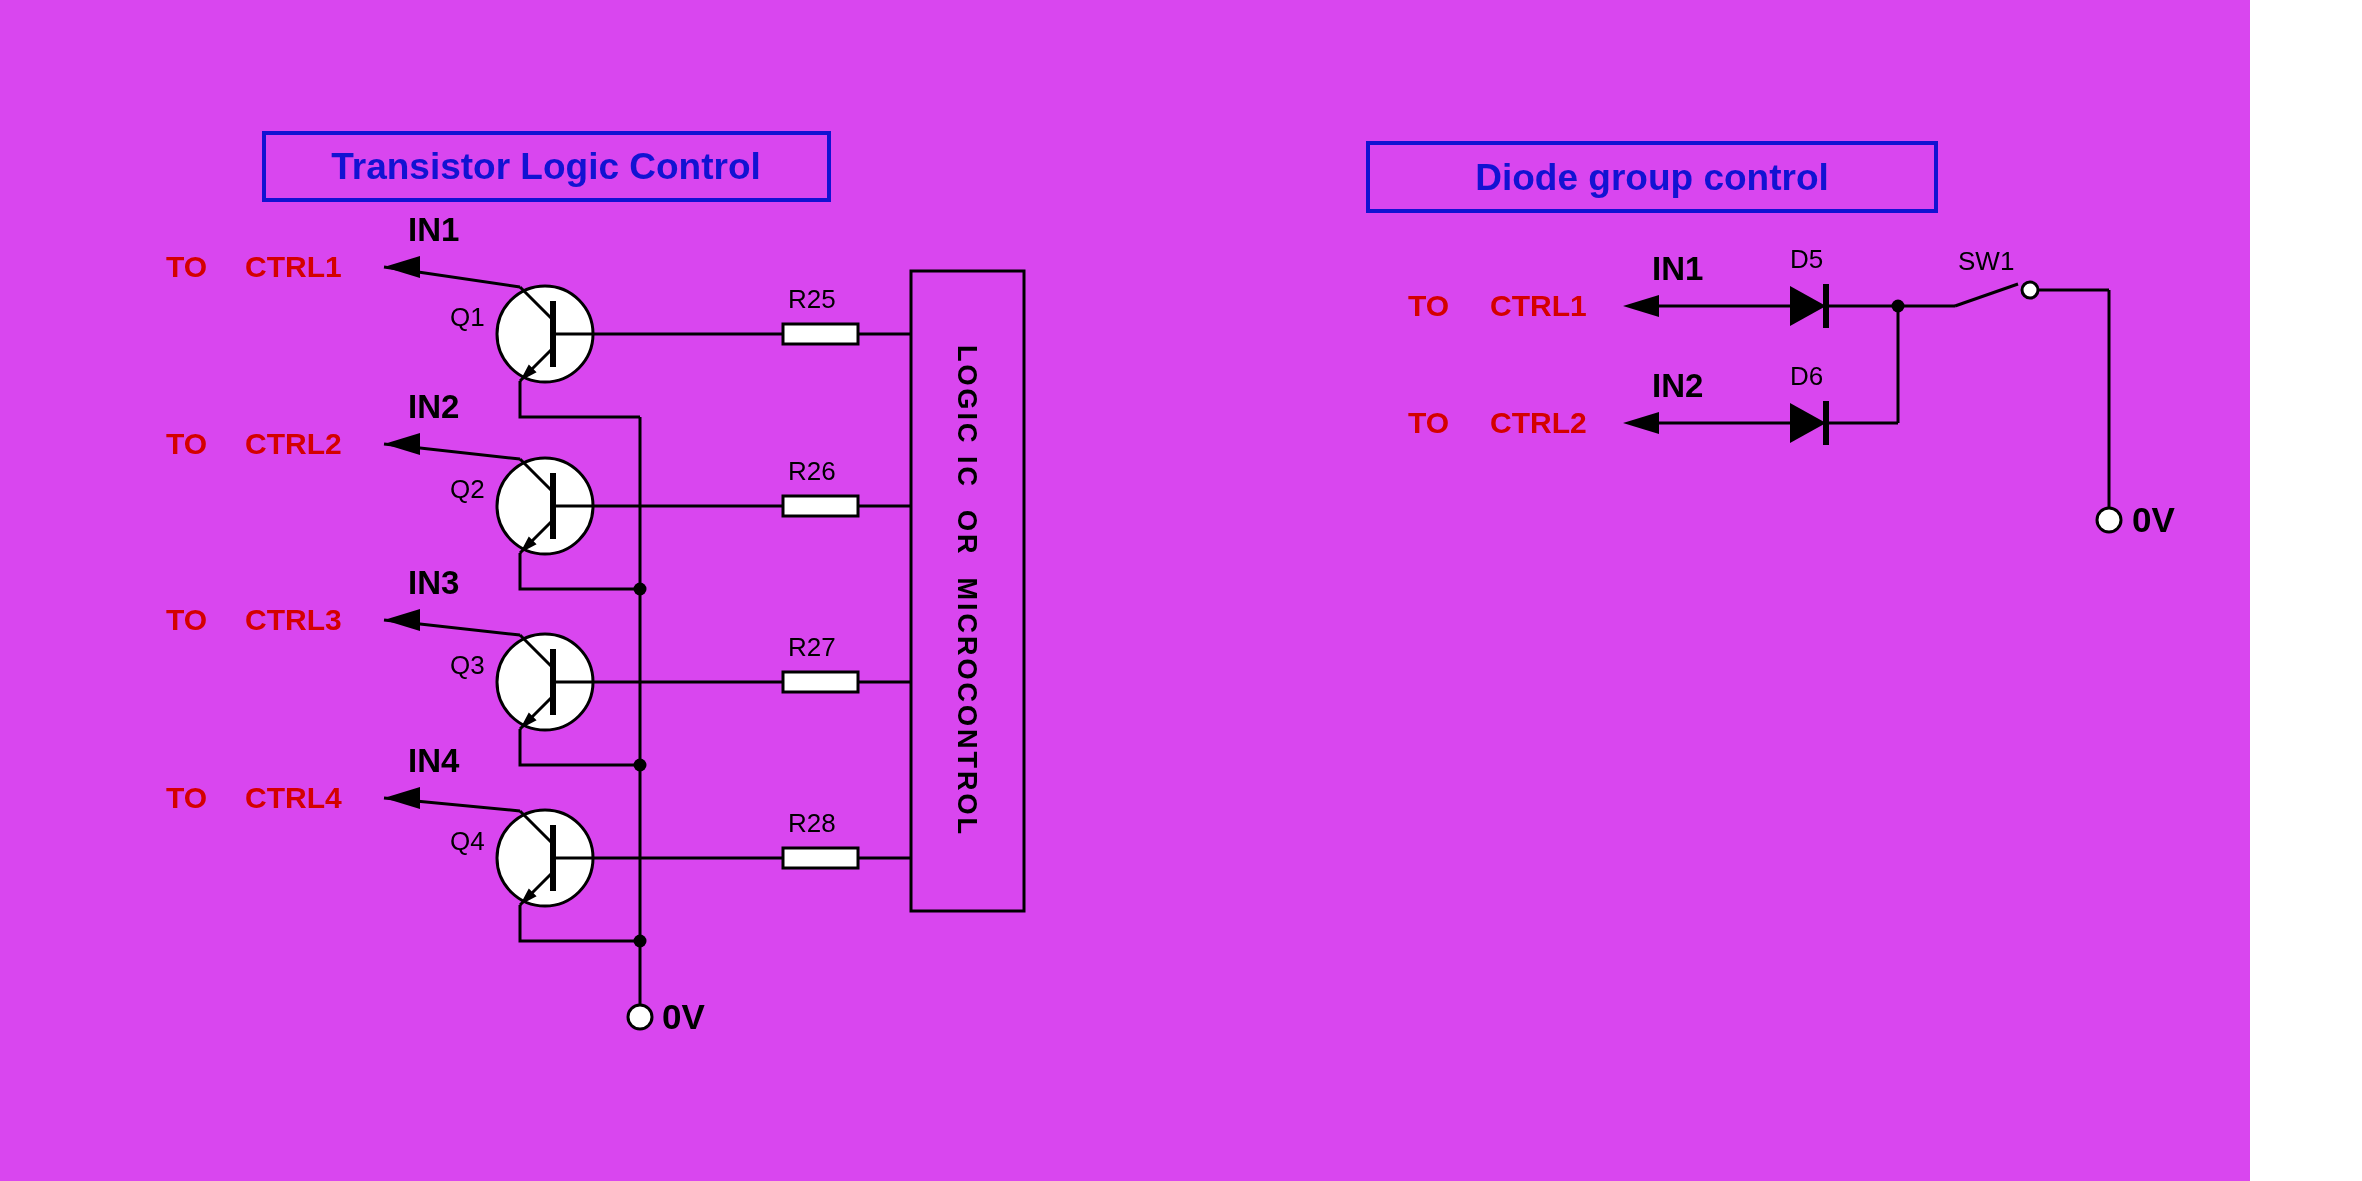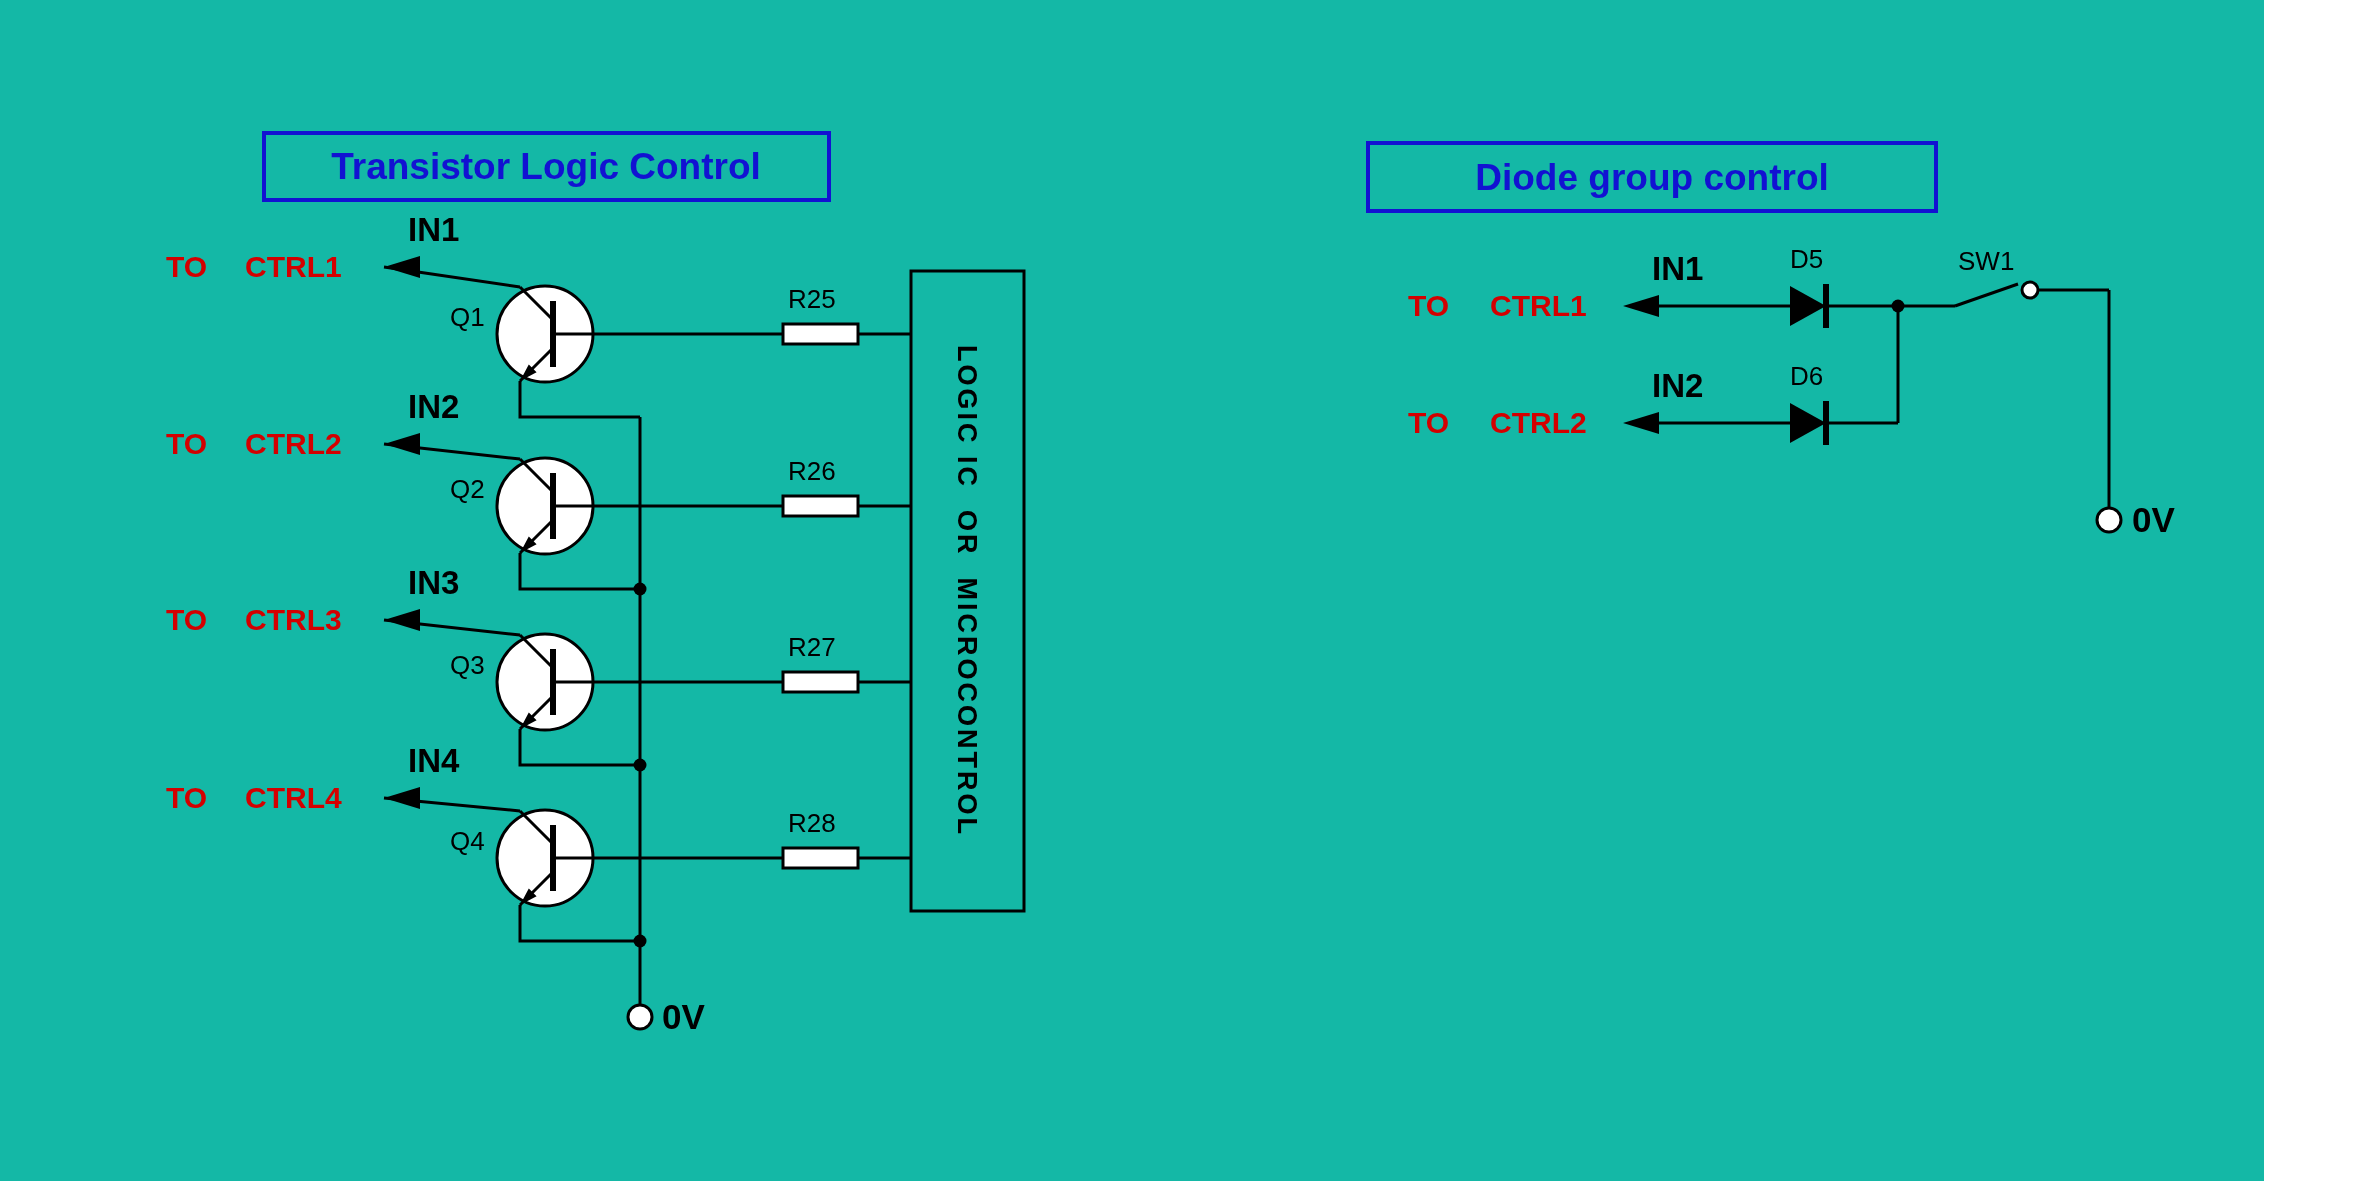--- a/index.html
+++ b/index.html
@@ -1,17 +1,17 @@
 <!DOCTYPE html>
 <html><head>
 <meta charset="utf-8">
 <style>
   html,body{margin:0;padding:0;background:#ffffff;}
-  .stage{position:relative;width:2250px;height:1181px;background:#14b8a6;
-         font-family:"Liberation Sans",sans-serif;overflow:hidden;padding-left:14px;}
+  .stage{position:relative;width:2250px;height:1181px;background:#d946ef;
+         font-family:"Liberation Sans",sans-serif;overflow:hidden;}
   .stage svg{position:absolute;left:0;top:0;}
   .w{stroke:#000000;stroke-width:3;fill:none;}
   .ah{fill:#000000;stroke:none;}
   .dot{fill:#000000;stroke:none;}
   .term{fill:#ffffff;stroke:#000000;stroke-width:3;}
   .res{fill:#ffffff;stroke:#000000;stroke-width:3;}
   .box-blue{fill:none;stroke:#1212d2;stroke-width:4;}
   text{font-family:"Liberation Sans",sans-serif;fill:#000000;}
   .t-title{font-size:37px;font-weight:bold;fill:#1212d2;}
   .t-red{font-size:30px;font-weight:bold;fill:#d40000;}

